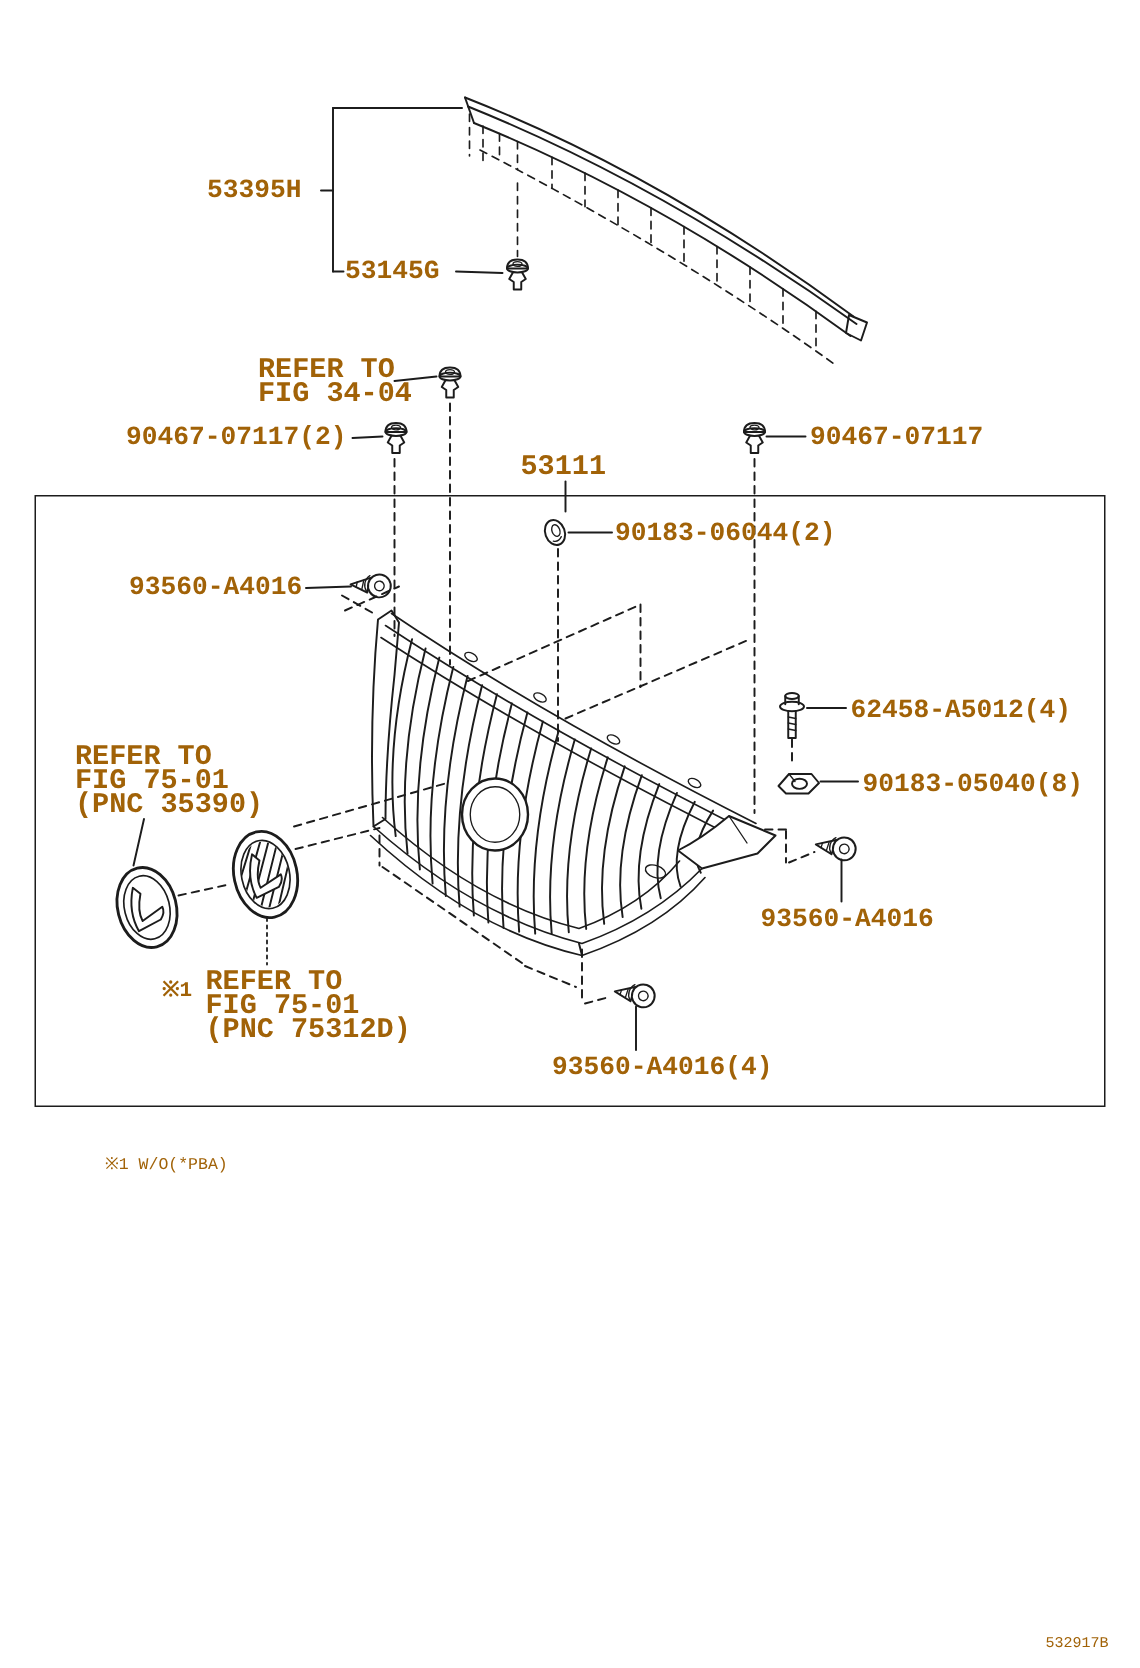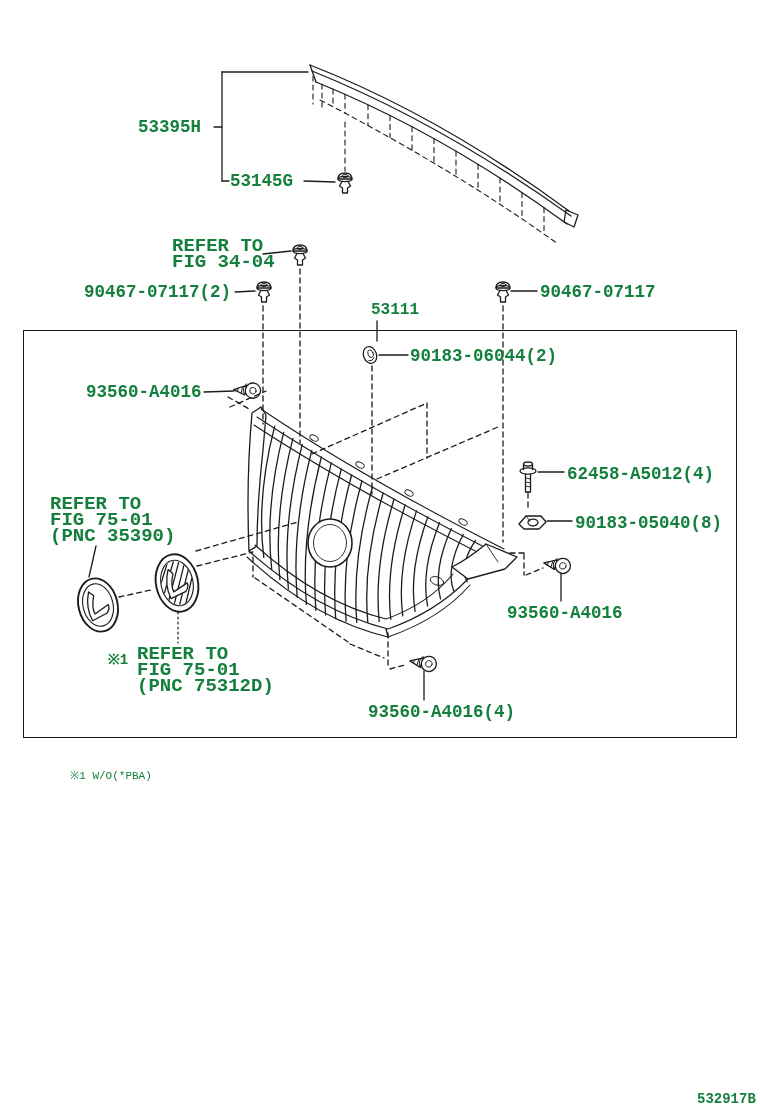--- a/index.html
+++ b/index.html
@@ -1,34 +1,34 @@
 <!DOCTYPE html>
 <html><head>
 <meta charset="utf-8">
 <style>
   html,body{margin:0;padding:0;background:#fff;}
   #page{position:relative;width:760px;height:1112px;background:#fff;overflow:hidden;
-        font-family:"Liberation Mono","DejaVu Sans Mono",monospace;color:#15803d;}
+        font-family:"Liberation Mono","DejaVu Sans Mono",monospace;color:#a16207;}
   #art{position:absolute;left:0;top:0;}
   #art path,#art line,#art ellipse,#art circle,#art rect,#art polyline,#art polygon{
     fill:none;stroke:#1c1c1c;stroke-width:1.3;stroke-linecap:round;stroke-linejoin:round;}
   #art .dash{stroke-dasharray:5 4;stroke-width:1.1;}
   #art .dot{stroke-dasharray:2 3;stroke-width:1.2;}
   #art .thin{stroke-width:.9;}
   #art .med{stroke-width:1.1;}
   #art .wfill{fill:#fff;}
   #art .th2{stroke-width:1.9;}
   .pn{position:absolute;font-weight:bold;font-size:17.5px;line-height:1;white-space:pre;
       letter-spacing:0;}
-  .pn-main{font-size:16px;margin-left:24px;}
+  .pn-main{font-size:19px;}
   .ref{font-size:19px;font-weight:bold;line-height:15.5px;white-space:pre;position:absolute;}
   .ref3{line-height:16px;}
   .marker{position:absolute;font-weight:bold;font-size:14px;white-space:pre;}
   .note{position:absolute;font-size:11px;font-weight:normal;white-space:pre;}
-  .foot{position:absolute;font-size:14px;font-weight:bold;white-space:pre;}
+  .foot{position:absolute;font-size:10px;font-weight:normal;white-space:pre;}
   #assembly-box{position:absolute;left:23px;top:330px;width:712px;height:406px;
       border:1.5px solid #1c1c1c;}
 </style>
 </head>
 <body>
 
 <div id="page">
 
   <svg id="art" width="760" height="1112" viewBox="0 0 760 1112">
     <defs>

